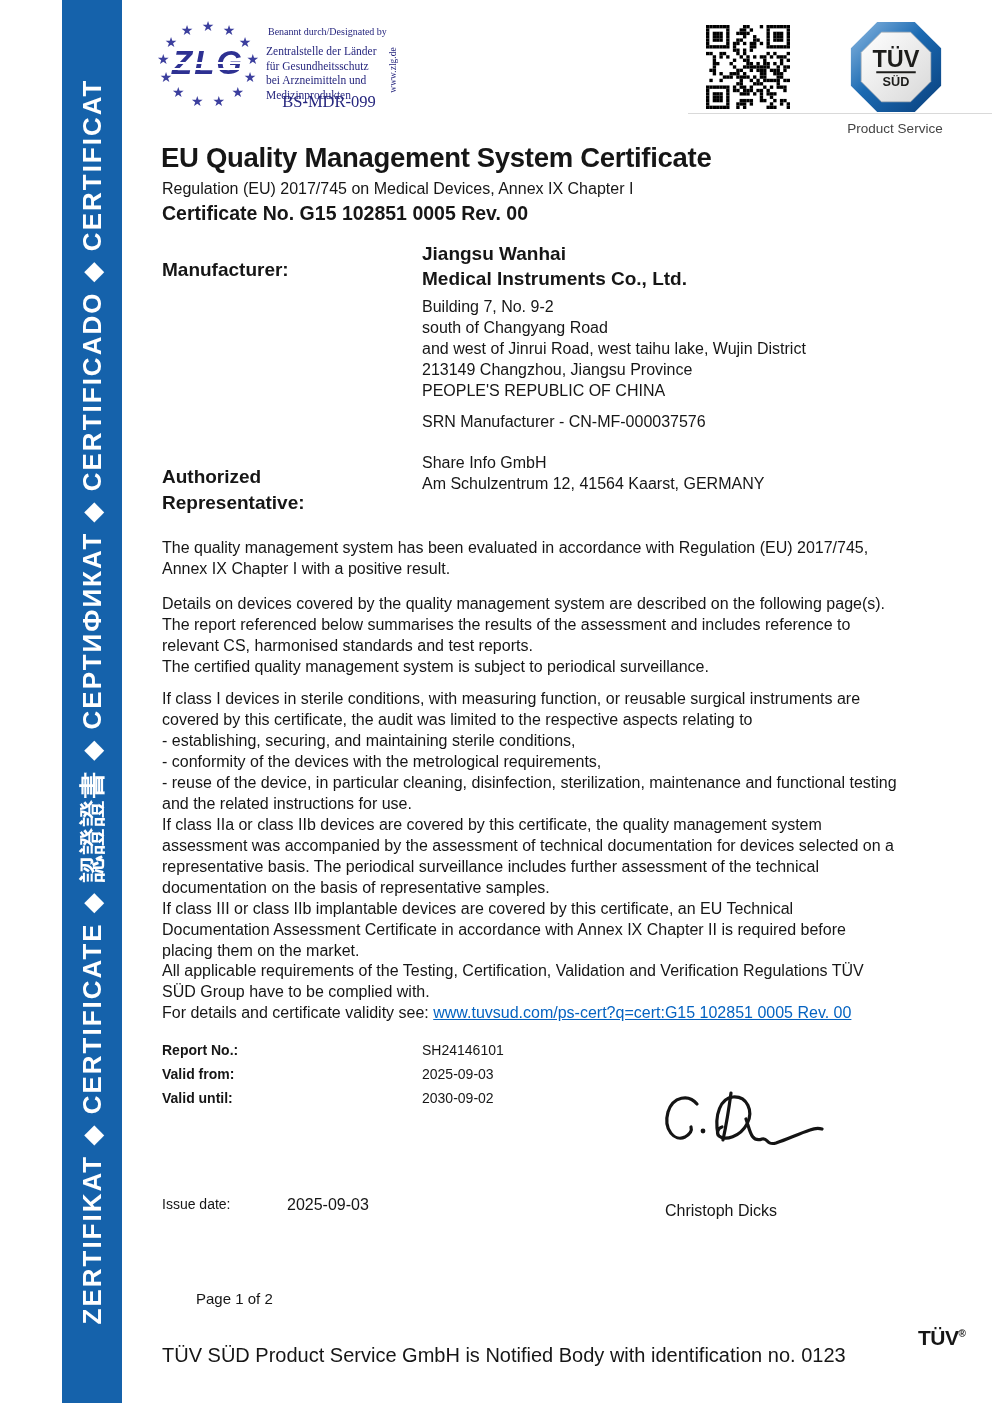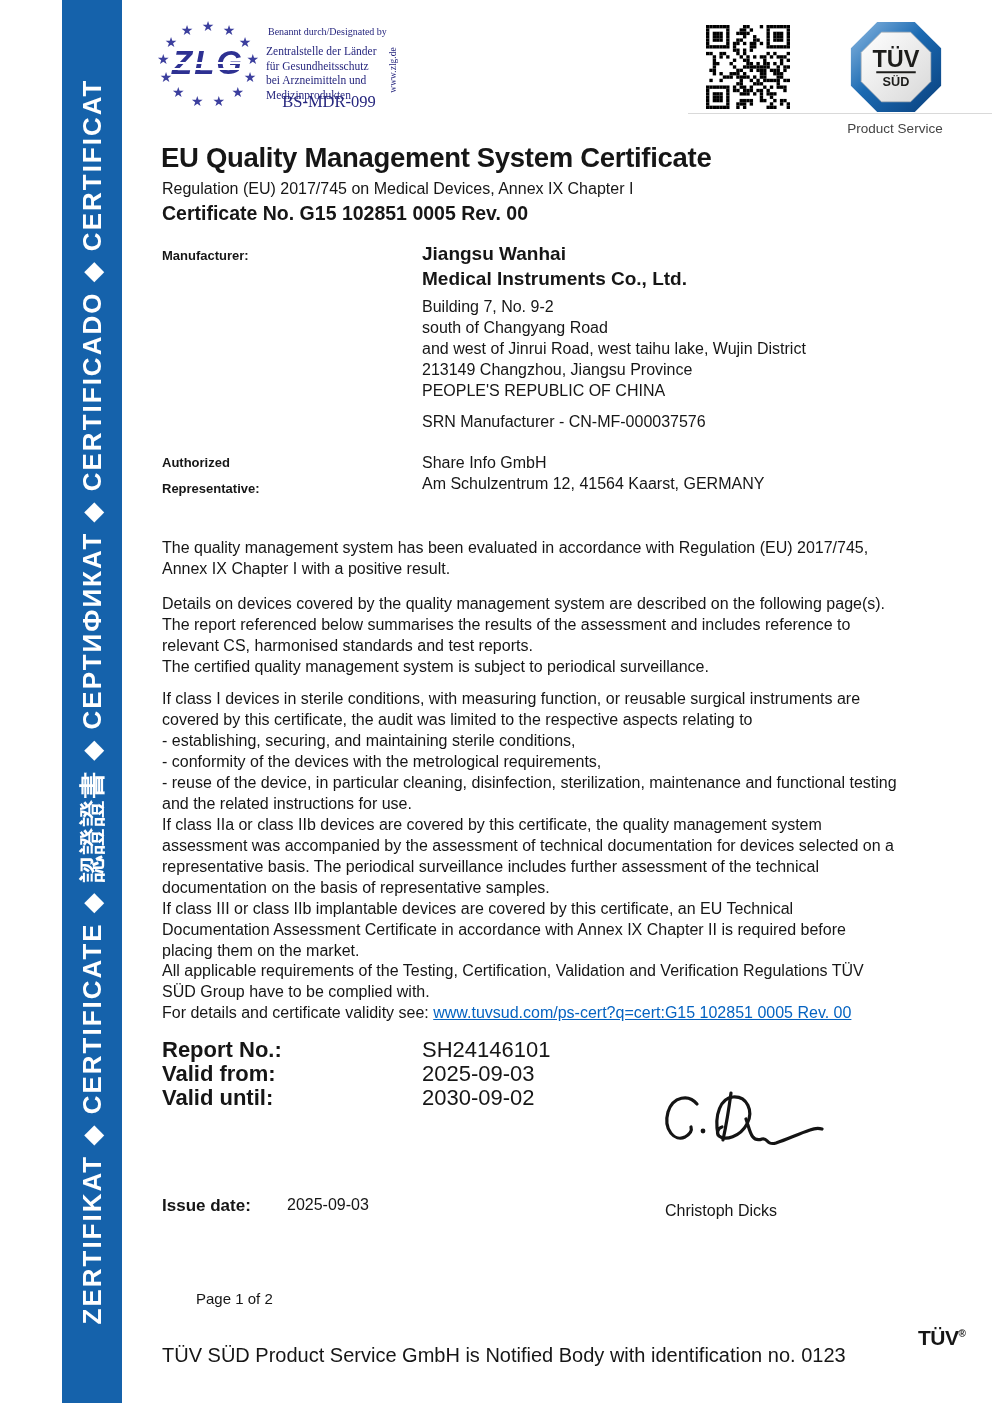--- a/index.html
+++ b/index.html
@@ -39,42 +39,42 @@
   .product-service { position:absolute; left:845px; top:121px; width:100px; text-align:center;
     font-size:13.5px; color:#444444; }
   .hairline { position:absolute; left:688px; top:113px; width:304px; height:1px; background:#d9d9d9; }
 
   
   .h-title { position:absolute; left:161px; top:142px; font-size:27.5px; font-weight:bold; letter-spacing:-0.3px; }
   .h-reg   { position:absolute; left:162px; top:180px; font-size:16px; }
   .h-cert  { position:absolute; left:162px; top:202px; font-size:19.5px; font-weight:bold; }
 
   
-  .lbl  { position:absolute; left:162px; font-size:13px; font-weight:bold; line-height:26px; }
+  .lbl  { position:absolute; left:162px; font-size:19px; font-weight:bold; line-height:26px;margin-top:14px; }
   .preline { white-space:pre-line; }
   .man-name { position:absolute; left:422px; top:241px; font-size:19px; font-weight:bold; line-height:25px; }
   .man-addr { position:absolute; left:422px; top:296px; font-size:16px; line-height:21px; }
   .man-srn  { position:absolute; left:422px; top:413px; font-size:16px; }
   .ar-val   { position:absolute; left:422px; top:452px; font-size:16px; line-height:21px; }
 
   
   .para { position:absolute; left:162px; width:737px; font-size:16px; line-height:21px; }
   a.vlink { color:#0563C1; text-decoration:underline; }
 
   
-  .rep-row { position:absolute; left:162px; width:600px; font-size:22px; line-height:24px; }
+  .rep-row { position:absolute; left:162px; width:600px; font-size:14px; line-height:24px; }
   .rep-row b { font-weight:bold; }
   .rep-val { position:absolute; left:260px; }
 
   
   .sig { position:absolute; left:655px; top:1088px; width:180px; height:78px; }
   .sig-name { position:absolute; left:665px; top:1170px; font-size:16px;margin-top:32px; }
   .sig-role { position:absolute; left:665px; top:1192px; width:225px; font-size:16px; line-height:21px; }
 
-  .issue-lbl { position:absolute; left:162px; top:1196px; font-size:17px; font-weight:bold; }
+  .issue-lbl { position:absolute; left:162px; top:1196px; font-size:14px; font-weight:normal; }
   .issue-val { position:absolute; left:287px; top:1196px; font-size:16px; }
 
   
   .f-page { position:absolute; left:162px; top:1290px; font-size:15px;margin-left:34px; }
   .f-nb   { position:absolute; left:162px; top:1308px; font-size:20px;margin-top:36px; }
   .f-addr { position:absolute; left:162px; top:1337px; font-size:14.5px; }
   .f-tuv  { position:absolute; left:918px; top:1326px; font-size:21px; font-weight:800; letter-spacing:-0.5px; }
   .f-tuv sup { font-size:10px; }
 </style>
 </head>

